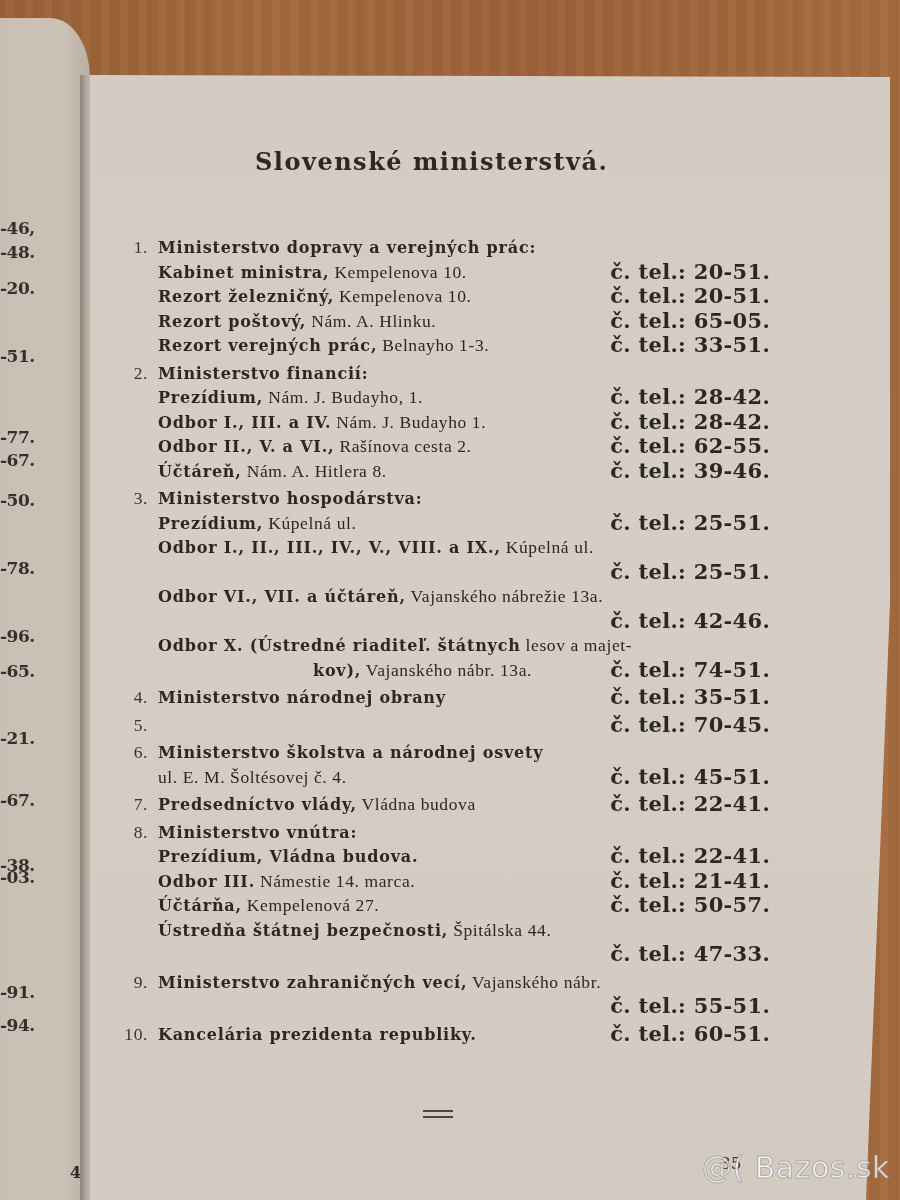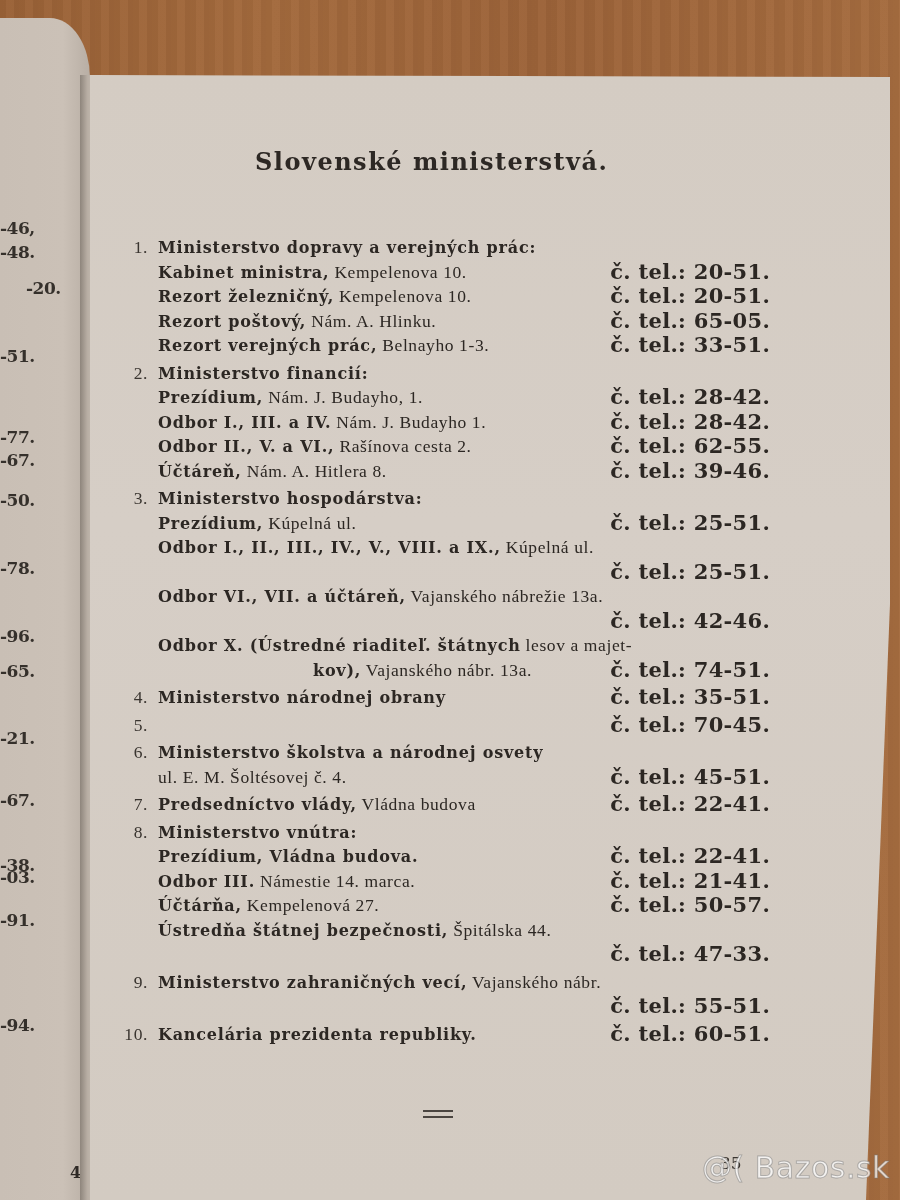--- a/index.html
+++ b/index.html
@@ -65,33 +65,33 @@
   </style>
 </head>
 <body>
 
 <div class="wood-grain"></div>
 
 <div class="left-page">
   <div id="margin-numbers">
       <div class="num" style="top: 200px;">-46,</div>
       <div class="num" style="top: 224px;">-48.</div>
-      <div class="num" style="top: 260px; margin-left: 26px;">-20.</div>
+      <div class="num" style="top: 260px;">-20.</div>
       <div class="num" style="top: 328px;">-51.</div>
       <div class="num" style="top: 409px;">-77.</div>
       <div class="num" style="top: 432px;">-67.</div>
       <div class="num" style="top: 472px;">-50.</div>
       <div class="num" style="top: 540px;">-78.</div>
       <div class="num" style="top: 608px;">-96.</div>
       <div class="num" style="top: 643px;">-65.</div>
       <div class="num" style="top: 710px;">-21.</div>
       <div class="num" style="top: 772px;">-67.</div>
       <div class="num" style="top: 837px;">-38.</div>
       <div class="num" style="top: 849px;">-03.</div>
-      <div class="num" style="top: 892px;">-91.</div>
+      <div class="num" style="top: 964px;">-91.</div>
       <div class="num" style="top: 997px;">-94.</div>
     </div>
   <div class="folio">4•</div>
 </div>
 
 <div class="gutter"></div>
 
 <div class="page">
   <div class="title">Slovenské ministerstvá.</div>
   <div class="entries" id="entries">

